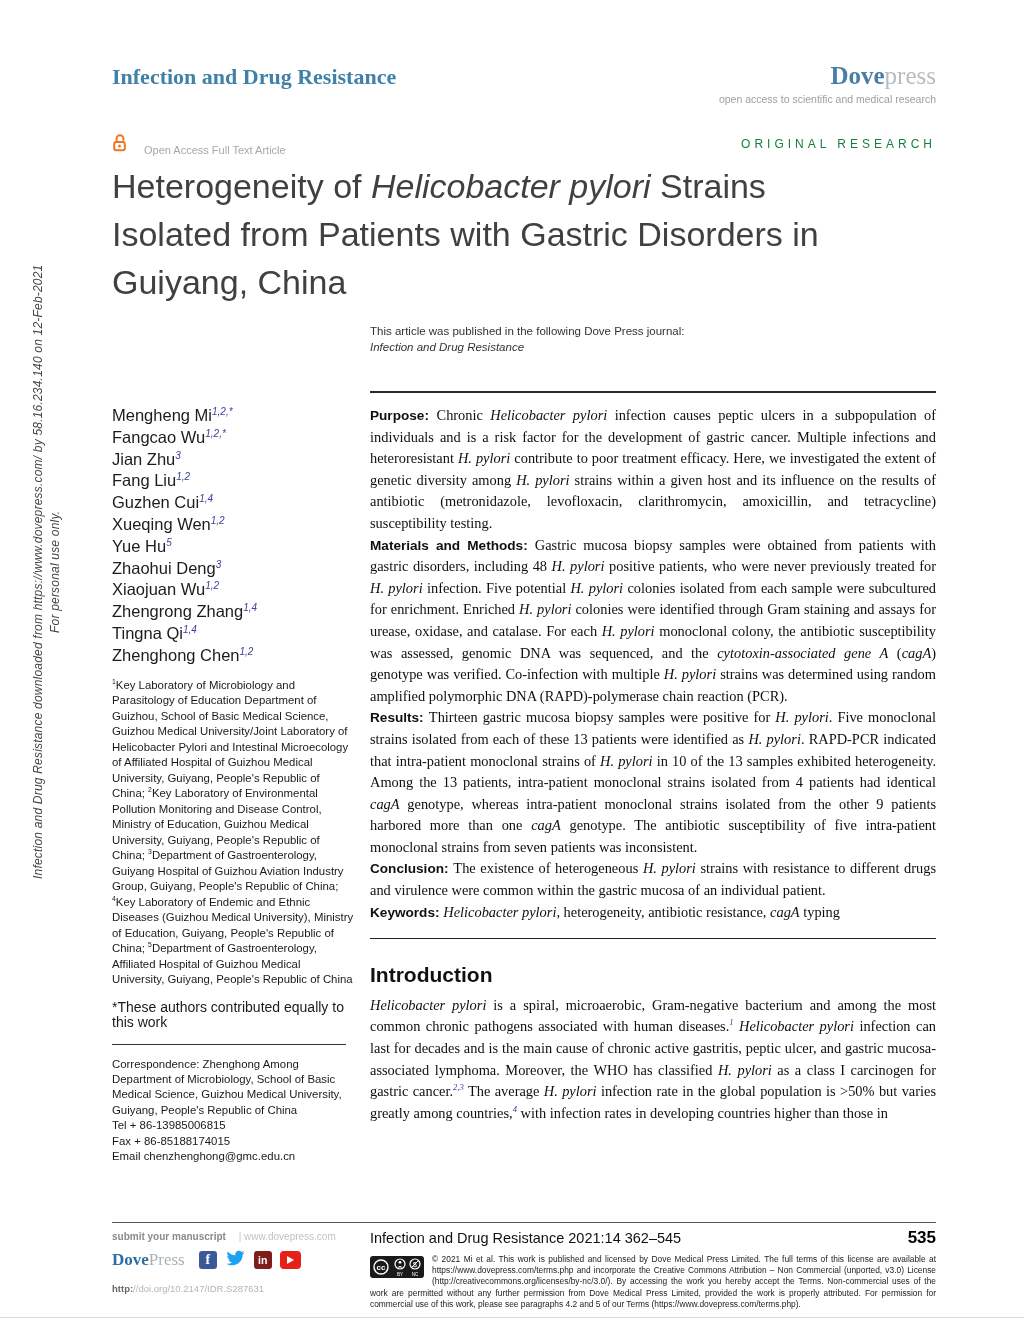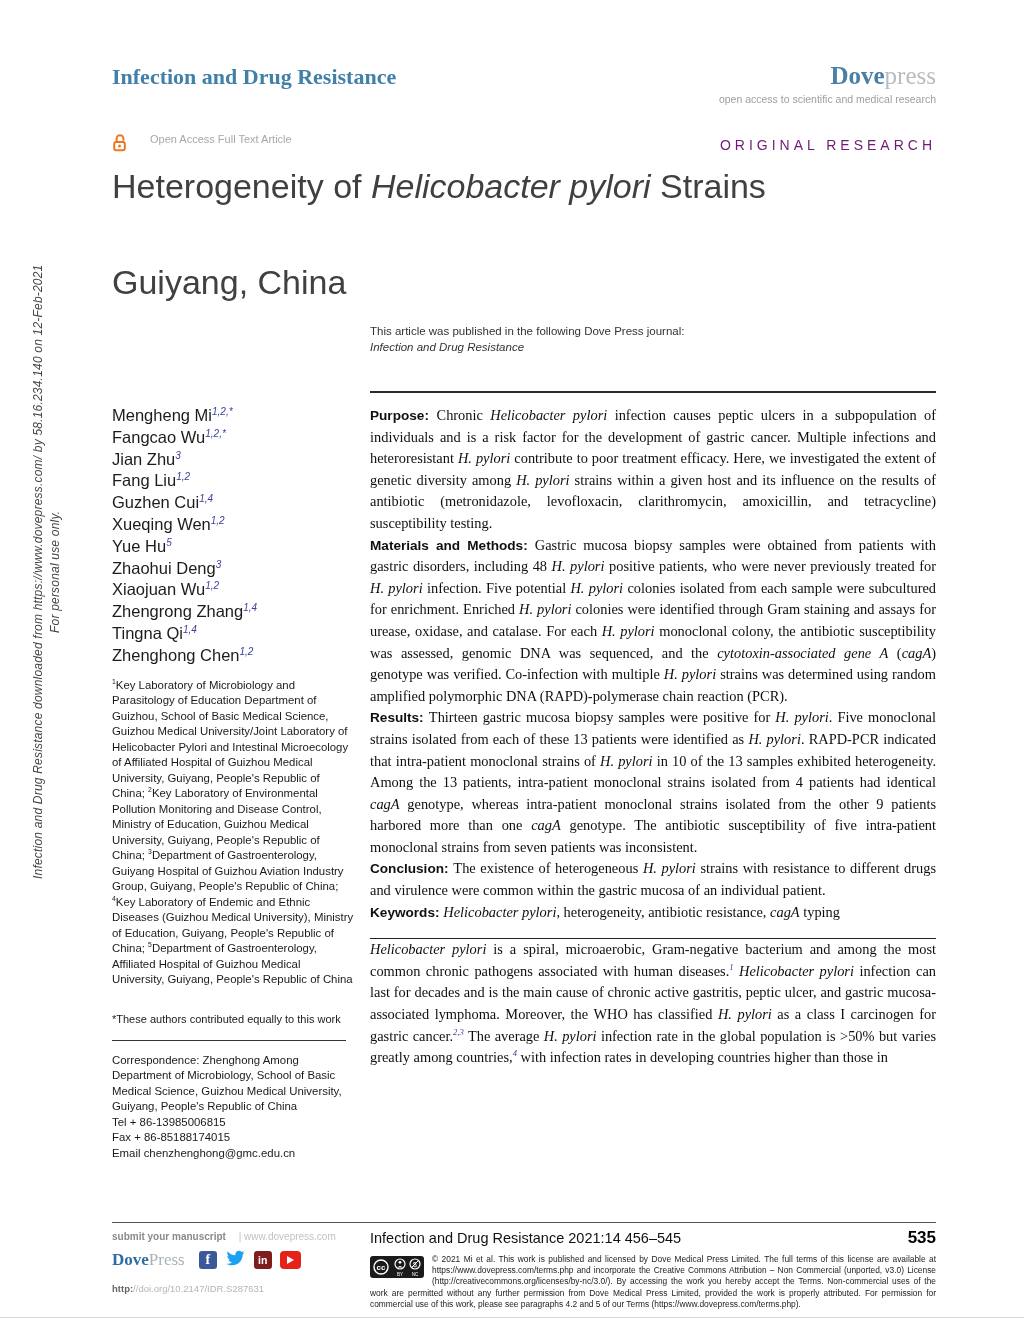--- a/index.html
+++ b/index.html
@@ -27,42 +27,42 @@
     position:absolute; left:112px; top:64px;
     font-family:"Liberation Serif", serif; font-weight:bold;
     font-size:22px; color:#4181a8;
   }
   .logo-block { position:absolute; right:88px; top:62px; text-align:right; }
   .logo-dove  { font-family:"Liberation Serif", serif; font-weight:bold; font-size:25px; color:#4a7fa5; }
   .logo-press { font-family:"Liberation Serif", serif; font-size:25px; color:#b9bcbe; }
   .tagline { margin-top:3px; font-size:10.5px; color:#9aa0a4; }
 
   .oa-row { position:absolute; left:112px; top:133px; width:824px; height:24px; }
-  .oa-left { display:inline-flex; align-items:flex-start; gap:23px; }
+  .oa-left { display:inline-flex; align-items:flex-end; gap:17px; }
   .oa-text { font-size:11px; color:#a8a8a8; }
   .article-type {
-    float:right; font-size:14px; color:#701a75; letter-spacing:4px;
+    float:right; font-size:12px; color:#15803d; letter-spacing:4px;
     margin-top:4px;
   }
 
   .title {
     position:absolute; left:112px; top:162px; width:834px;
     font-size:34px; font-weight:normal; color:#404040; line-height:48px;
   }
 
   .pub-note { position:absolute; left:370px; top:323px; font-size:11.5px; color:#333; line-height:16px; }
 
   .abstract-rule { position:absolute; left:370px; top:391px; width:566px; border-top:2px solid #2a2a2a; }
 
   
   .left-col { position:absolute; left:112px; top:405px; width:242px; }
   .authors { font-size:16.5px; line-height:21.8px; color:#1c1c1c; }
   .authors sup { font-size:10px; }
   .affiliations { margin-top:11px; font-size:11.4px; line-height:15.5px; color:#1a1a1a; }
-  .contrib { margin-top:24px; font-size:11px; line-height:15.5px; }
+  .contrib { margin-top:12px; font-size:14px; line-height:15.5px; }
   .left-rule { border:none; border-top:1px solid #333; margin:13px 0 12px 0; width:234px; }
   .correspondence { font-size:11.4px; line-height:15.4px; }
 
   
   .right-col {
     position:absolute; left:370px; top:405px; width:566px;
     font-family:"Liberation Serif", serif; font-size:14.4px;
     line-height:21.6px; color:#0f0f0f; text-align:justify;
   }
   .right-col p { margin:0; }
@@ -132,21 +132,21 @@
           <path d="M4.6 9 V5.6 a3.4 3.4 0 0 1 6.8 0 V7" stroke="#ee7623" stroke-width="2" stroke-linecap="round" fill="none"></path>
           <rect x="2.2" y="9" width="10.6" height="8.2" rx="2" stroke="#ee7623" stroke-width="2" fill="none"></rect>
           <circle cx="7.5" cy="13.1" r="1.5" fill="#ee7623"></circle>
         </svg>
       </span>
       <span class="oa-text" style="cursor:pointer;">Open Access Full Text Article</span>
     </span>
     <span class="article-type">ORIGINAL RESEARCH</span>
   </div>
 
-  <h1 class="title"><span>Heterogeneity of </span><span class="it">Helicobacter pylori</span><span> Strains</span><br><br><span>Guiyang, China</span></h1>
+  <h1 class="title"><span>Heterogeneity of </span><span class="it">Helicobacter pylori</span><span> Strains</span><br><span>Isolated from Patients with Gastric Disorders in</span><br><span>Guiyang, China</span></h1>
 
   <div class="pub-note">
     <div>This article was published in the following Dove Press journal:</div>
     <div class="it">Infection and Drug Resistance</div>
   </div>
 
   <div class="abstract-rule"></div>
 
   <div class="left-col">
     <div class="authors"><span>Mengheng Mi</span><sup class="blue">1,2,*</sup><br><span>Fangcao Wu</span><sup class="blue">1,2,*</sup><br><span>Jian Zhu</span><sup class="blue">3</sup><br><span>Fang Liu</span><sup class="blue">1,2</sup><br><span>Guzhen Cui</span><sup class="blue">1,4</sup><br><span>Xueqing Wen</span><sup class="blue">1,2</sup><br><span>Yue Hu</span><sup class="blue">5</sup><br><span>Zhaohui Deng</span><sup class="blue">3</sup><br><span>Xiaojuan Wu</span><sup class="blue">1,2</sup><br><span>Zhengrong Zhang</span><sup class="blue">1,4</sup><br><span>Tingna Qi</span><sup class="blue">1,4</sup><br><span>Zhenghong Chen</span><sup class="blue">1,2</sup></div>
@@ -156,20 +156,21 @@
     <div class="correspondence"><span>Correspondence: Zhenghong Among</span><br><span>Department of Microbiology, School of Basic Medical Science, Guizhou Medical University, Guiyang, People's Republic of China</span><br><span>Tel + 86-13985006815</span><br><span>Fax + 86-85188174015</span><br><span>Email chenzhenghong@gmc.edu.cn</span></div>
   </div>
 
   <div class="right-col">
     <p><span class="bd abs-label-run">Purpose: </span><span>Chronic </span><span class="it">Helicobacter pylori</span><span> infection causes peptic ulcers in a subpopulation of individuals and is a risk factor for the development of gastric cancer. Multiple infections and heteroresistant </span><span class="it">H. pylori</span><span> contribute to poor treatment efficacy. Here, we investigated the extent of genetic diversity among </span><span class="it">H. pylori</span><span> strains within a given host and its influence on the results of antibiotic (metronidazole, levofloxacin, clarithromycin, amoxicillin, and tetracycline) susceptibility testing.</span></p>
     <p><span class="bd abs-label-run">Materials and Methods: </span><span>Gastric mucosa biopsy samples were obtained from patients with gastric disorders, including 48 </span><span class="it">H. pylori</span><span> positive patients, who were never previously treated for </span><span class="it">H. pylori</span><span> infection. Five potential </span><span class="it">H. pylori</span><span> colonies isolated from each sample were subcultured for enrichment. Enriched </span><span class="it">H. pylori</span><span> colonies were identified through Gram staining and assays for urease, oxidase, and catalase. For each </span><span class="it">H. pylori</span><span> monoclonal colony, the antibiotic susceptibility was assessed, genomic DNA was sequenced, and the </span><span class="it">cytotoxin-associated gene A</span><span> (</span><span class="it">cagA</span><span>) genotype was verified. Co-infection with multiple </span><span class="it">H. pylori</span><span> strains was determined using random amplified polymorphic DNA (RAPD)-polymerase chain reaction (PCR).</span></p>
     <p><span class="bd abs-label-run">Results: </span><span>Thirteen gastric mucosa biopsy samples were positive for </span><span class="it">H. pylori</span><span>. Five monoclonal strains isolated from each of these 13 patients were identified as </span><span class="it">H. pylori</span><span>. RAPD-PCR indicated that intra-patient monoclonal strains of </span><span class="it">H. pylori</span><span> in 10 of the 13 samples exhibited heterogeneity. Among the 13 patients, intra-patient monoclonal strains isolated from 4 patients had identical </span><span class="it">cagA</span><span> genotype, whereas intra-patient monoclonal strains isolated from the other 9 patients harbored more than one </span><span class="it">cagA</span><span> genotype. The antibiotic susceptibility of five intra-patient monoclonal strains from seven patients was inconsistent.</span></p>
     <p><span class="bd abs-label-run">Conclusion: </span><span>The existence of heterogeneous </span><span class="it">H. pylori</span><span> strains with resistance to different drugs and virulence were common within the gastric mucosa of an individual patient.</span></p>
     <p><span class="bd abs-label-run">Keywords: </span><span class="it">Helicobacter pylori</span><span>, heterogeneity, antibiotic resistance, </span><span class="it">cagA</span><span> typing</span></p>
     <hr class="abs-bottom-rule">
+    <h2 class="intro-heading">Introduction</h2>
     <p><span class="it">Helicobacter pylori</span><span> is a spiral, microaerobic, Gram-negative bacterium and among the most common chronic pathogens associated with human diseases.</span><sup class="blue">1</sup><span> </span><span class="it">Helicobacter pylori</span><span> infection can last for decades and is the main cause of chronic active gastritis, peptic ulcer, and gastric mucosa-associated lymphoma. Moreover, the WHO has classified </span><span class="it">H. pylori</span><span> as a class I carcinogen for gastric cancer.</span><sup class="blue">2,3</sup><span> The average </span><span class="it">H. pylori</span><span> infection rate in the global population is &gt;50% but varies greatly among countries,</span><sup class="blue">4</sup><span> with infection rates in developing countries higher than those in</span></p>
   </div>
 
   <div class="footer-rule"></div>
 
   <div class="footer-left">
     <div class="submit-line">
       <span class="submit-bold" style="cursor:pointer;">submit your manuscript</span>
       <span class="submit-url" style="cursor:pointer;padding-left:10px;">| www.dovepress.com</span>
     </div>
@@ -190,21 +191,21 @@
           </span>
       </span>
     </div>
     <div class="doi-line" style="cursor:pointer;margin-top:12px;">
       <span class="doi-bold">http:</span><span class="doi-rest">//doi.org/10.2147/IDR.S287631</span>
     </div>
   </div>
 
   <div class="footer-right">
     <div class="cite-row">
-      <span class="citation">Infection and Drug Resistance 2021:14 456–545</span>
+      <span class="citation">Infection and Drug Resistance 2021:14 362–545</span>
       <span class="page-num">535</span>
     </div>
     <div class="license-block">
       <span class="cc-badge">
         <svg width="54" height="22" viewBox="0 0 54 22">
           <rect x="0" y="0" width="54" height="22" rx="3" fill="#1a1a1a"></rect>
           <circle cx="11" cy="11" r="7" fill="none" stroke="#fff" stroke-width="1.4"></circle>
           <text x="11" y="14" font-size="8" fill="#fff" text-anchor="middle" font-family="Liberation Sans, sans-serif" font-weight="bold">cc</text>
           <circle cx="30" cy="8" r="5" fill="none" stroke="#fff" stroke-width="1.2"></circle>
           <circle cx="30" cy="6.3" r="1.4" fill="#fff"></circle>

